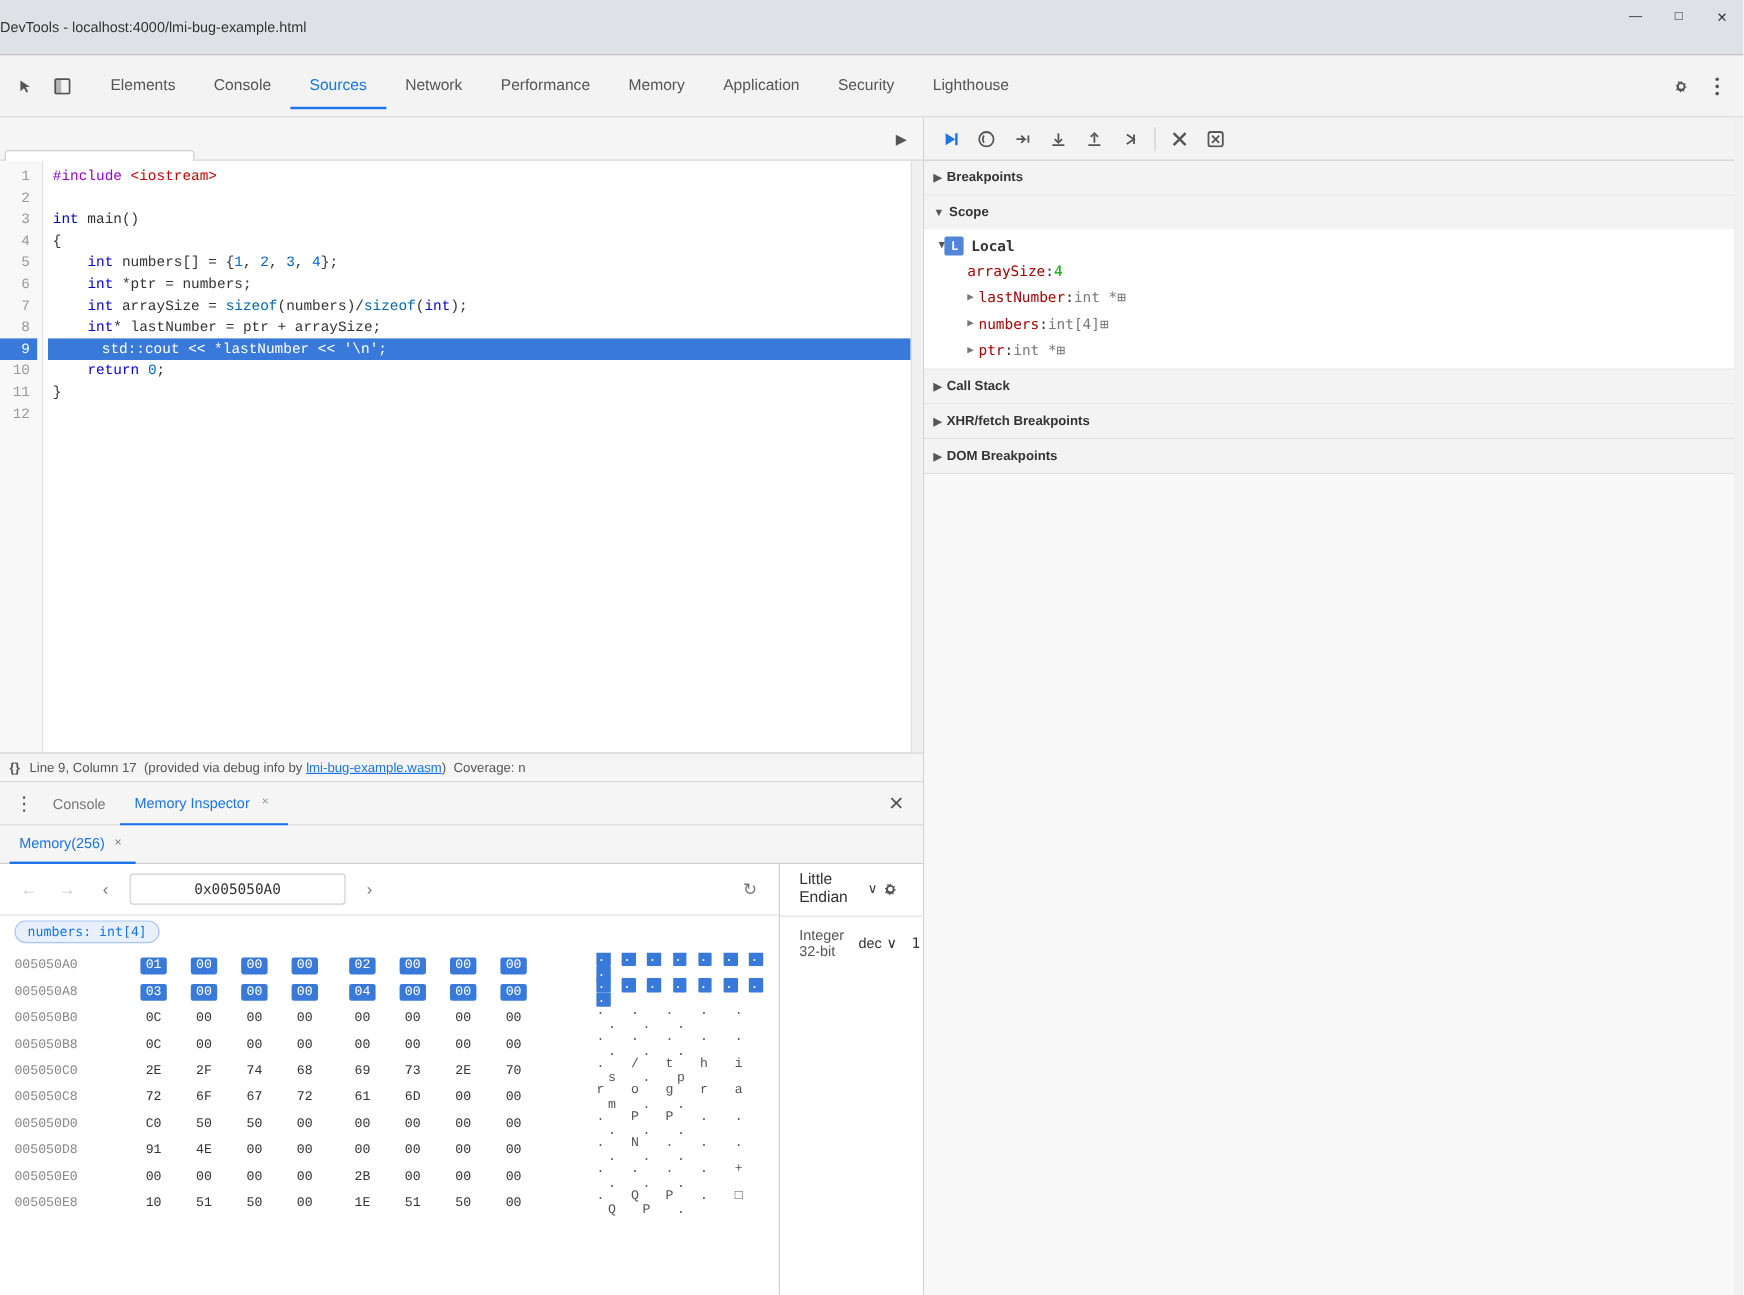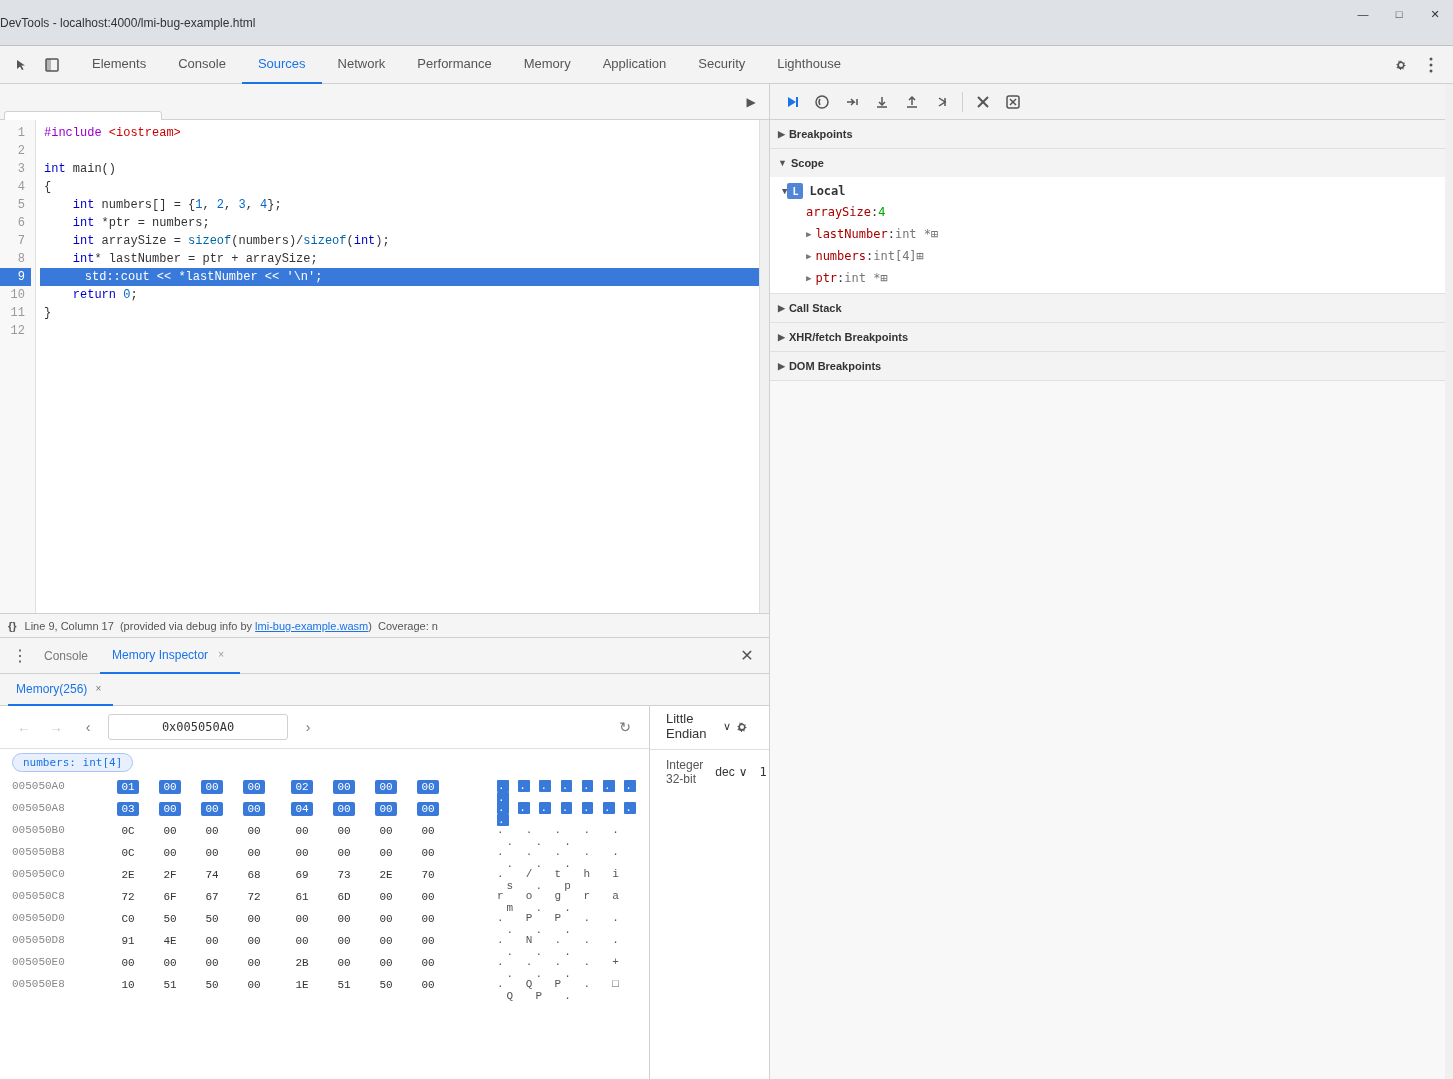--- a/index.html
+++ b/index.html
@@ -32,21 +32,21 @@
       justify-content: center;
       cursor: pointer;
       font-size: 11px;
       color: #333;
     }
 
     
     #top-toolbar {
       display: flex;
       align-items: center;
-      height: 38px;
+      height: 52px;
       background: #f3f3f3;
       border-bottom: 1px solid #d0d0d0;
       padding: 0 8px;
       gap: 2px;
     }
     .toolbar-icon-btn {
       width: 28px;
       height: 28px;
       display: flex;
       align-items: center;
@@ -374,21 +374,21 @@
     }
 
     #hex-table-container {
       flex: 1;
       overflow-y: auto;
       font-family: 'Consolas', 'Courier New', monospace;
       font-size: 11.5px;
     }
     .hex-row {
       display: flex;
-      align-items: flex-start;
+      align-items: center;
       height: 22px;
       padding: 0 12px;
     }
     .hex-addr {
       width: 80px;
       color: #888;
       font-size: 11px;
       flex-shrink: 0;
     }
     .hex-bytes {

